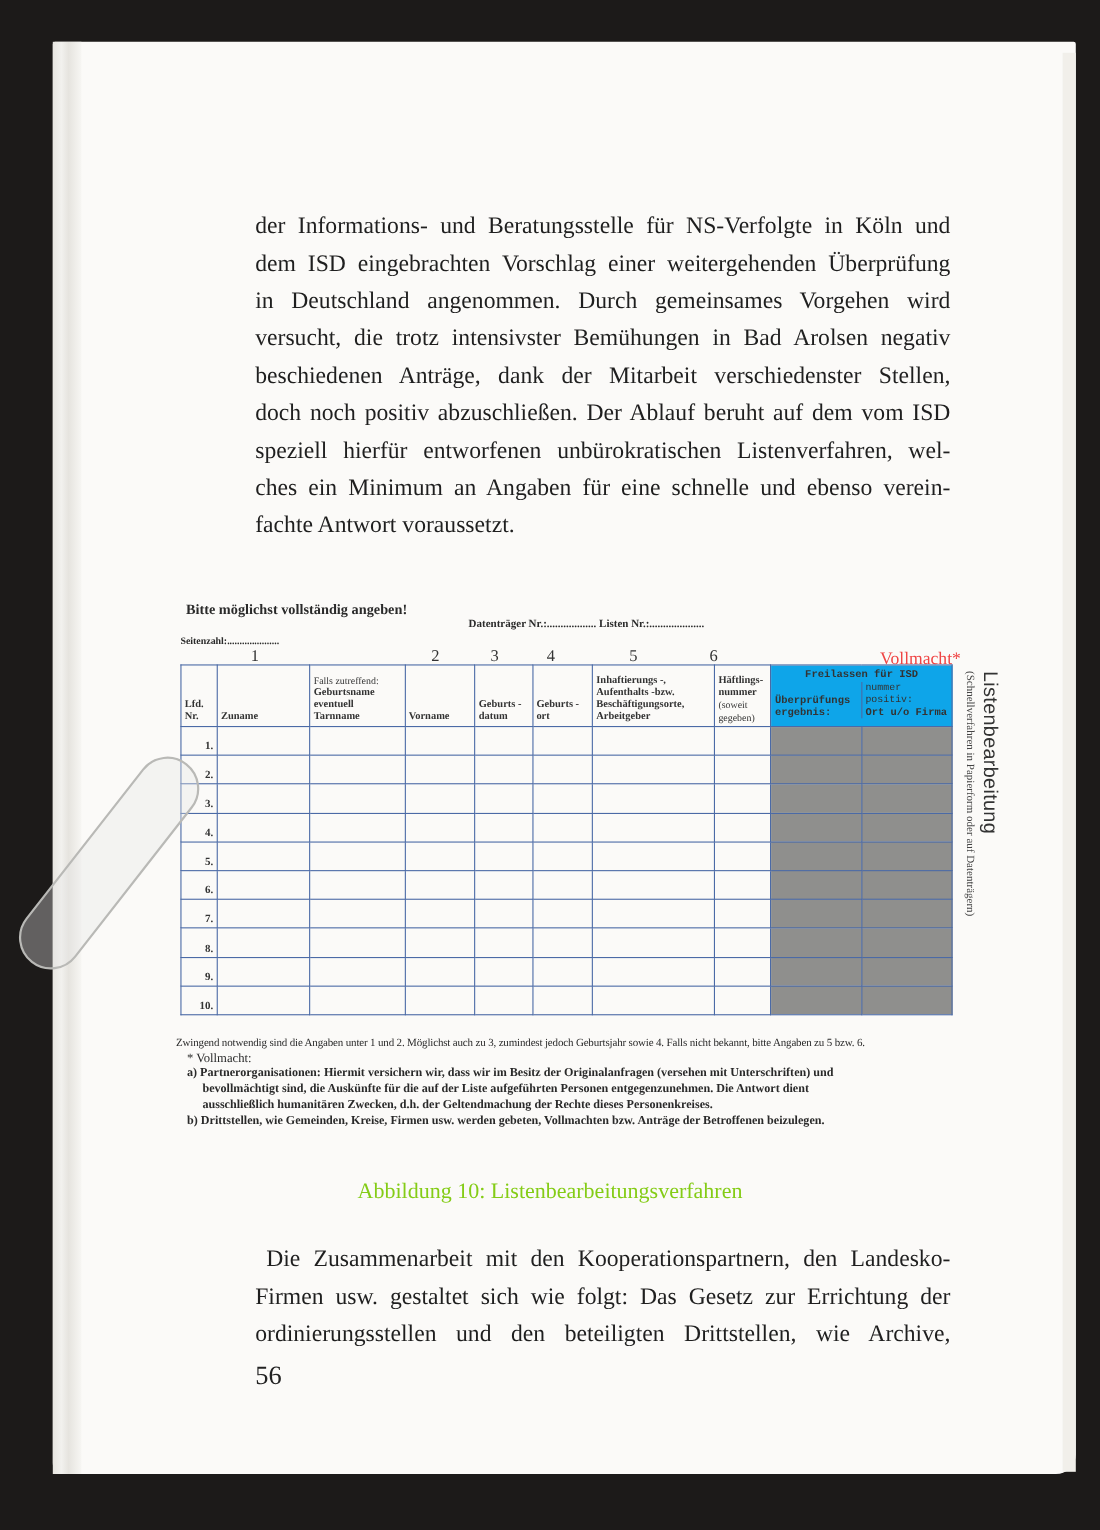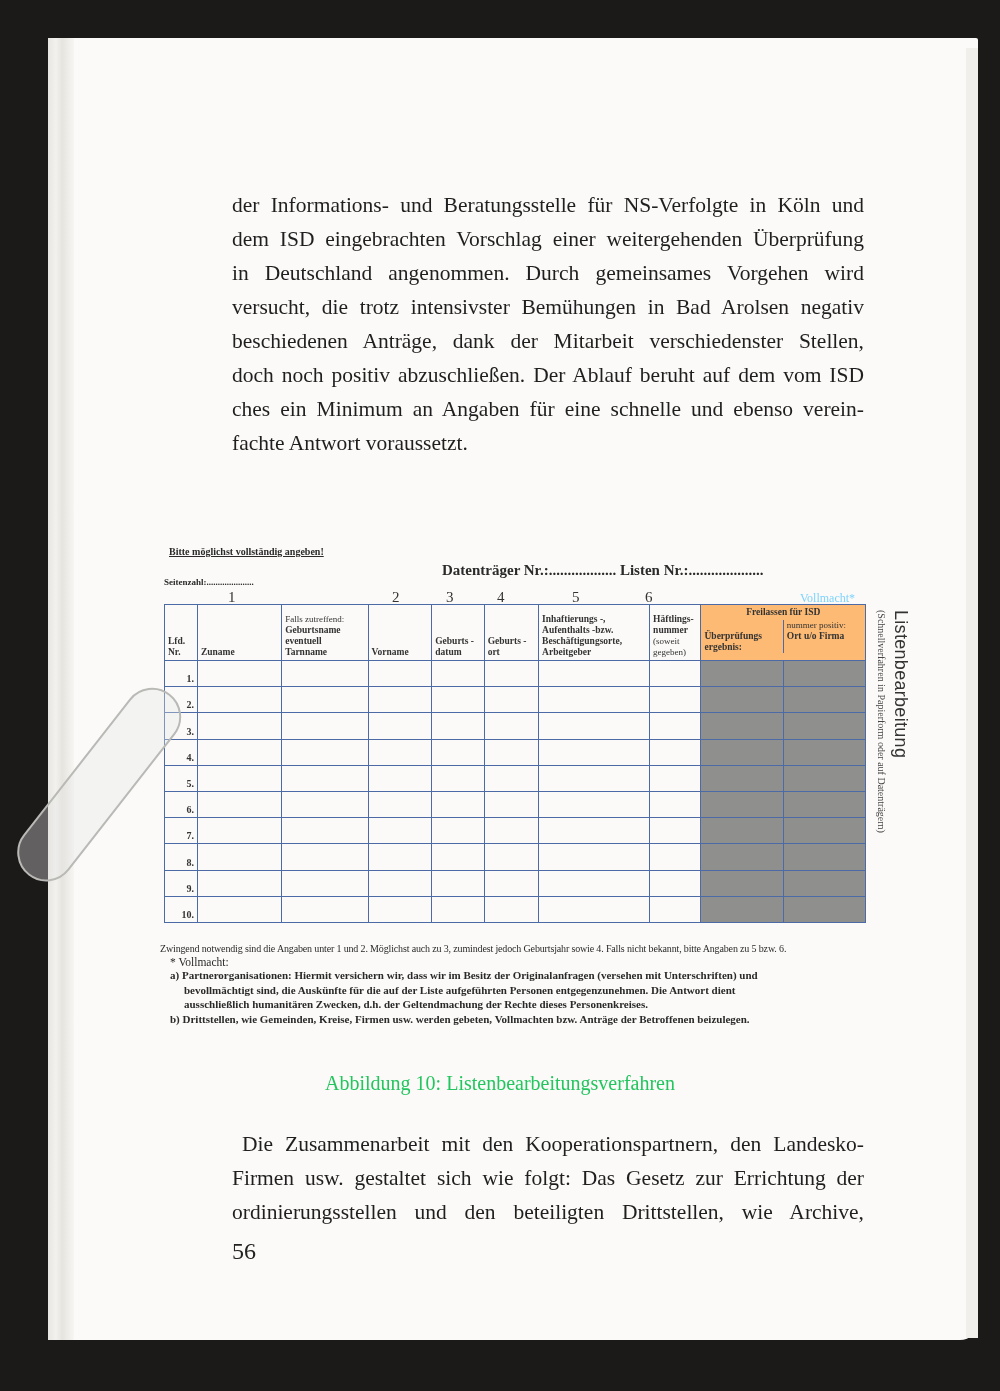--- a/index.html
+++ b/index.html
@@ -29,42 +29,42 @@
       color: #1f1f1f;
     }
     .body-text .ln { display: block; text-align: justify; text-align-last: justify; white-space: nowrap; }
     .body-text .ln.last { text-align-last: left; }
     #para1 { top: 188px; }
     #para2 { top: 1127px; }
 
     
     .figure { position: absolute; left: 160px; top: 540px; width: 730px; height: 500px; }
     .form-top { position: absolute; font-weight: bold; font-size: 10.5px; color: #2a2a2a; }
-    #form-instruction { left: 9px; top: 6px; font-size: 10px; text-decoration: underline; }
-    #form-datatraeger { left: 282px; top: 22px; font-size: 15px; }
+    #form-instruction { left: 9px; top: 6px; font-size: 13px; }
+    #form-datatraeger { left: 266px; top: 22px; font-size: 10px; }
     #form-seitenzahl { left: 4px; top: 37px; font-size: 9px; }
 
     .colnum { position: absolute; top: 49px; font-size: 15px; color: #333; }
-    #vollmacht-label { position: absolute; left: 640px; top: 51px; font-size: 12px; color: #7dd3fc; }
+    #vollmacht-label { position: absolute; left: 640px; top: 51px; font-size: 16px; color: #ef4444; }
 
     .form-table {
       position: absolute; left: 4px; top: 64px;
       border-collapse: collapse; table-layout: fixed;
       width: 702px;
     }
     .form-table th, .form-table td {
       border: 1.3px solid #4b6aa6;
       font-size: 9.5px; line-height: 11px; font-weight: bold; color: #333;
       vertical-align: bottom; text-align: left; padding: 2px 3px;
     }
     .form-table thead th { height: 56px; }
     .form-table tbody td { height: 26.2px; }
     .form-table td.num { text-align: right; font-size: 10px; padding-right: 3px; }
     .form-table .shaded { background: #8f8f8d; }
-    .form-table th.shaded-head { background: #fdba74; vertical-align: top; }
+    .form-table th.shaded-head { background: #0ea5e9; vertical-align: top; font-family: Liberation Mono, monospace; }
     .small-note { font-weight: normal; font-size: 9px; }
     .freilassen-title { text-align: center; font-size: 9.5px; }
     .sub-grid { display: flex; }
     .sub-grid > div { flex: 1; font-size: 9.5px; line-height: 11px; }
     .split-col { border-right: 1.3px solid #4b6aa6; }
 
     .side-caption {
       position: absolute; left: 880px; top: 610px; width: 40px; height: 300px;
     }
     .side-caption .title {
@@ -77,21 +77,21 @@
     }
 
     .footnote-block { position: absolute; left: 160px; top: 943px; width: 720px; color: #2a2a2a; }
     #fn-required { font-size: 10px; white-space: nowrap; letter-spacing: -0.15px; }
     #fn-vollmacht { font-size: 11.5px; margin-left: 10px; margin-top: 2px; }
     .fn-item { font-size: 11px; line-height: 14.5px; margin-left: 10px; font-weight: bold; }
     .fn-item .indent { display: block; margin-left: 14px; }
 
     #figure-caption {
       position: absolute; left: 0; width: 1000px; top: 1072px;
-      text-align: center; font-size: 20px; color: #22c55e;
+      text-align: center; font-size: 20px; color: #84cc16;
     }
     #page-number { position: absolute; left: 232px; top: 1238px; font-size: 24px; color: #222; }
 
     
     .clip {
       position: absolute; left: -60px; top: 665px; width: 230px; height: 58px;
       border: 2px solid #b9b9b6; border-radius: 30px;
       background: rgba(230,230,228,0.35);
       transform: rotate(-52deg); transform-origin: 100% 50%;
     }
@@ -103,20 +103,21 @@
 <div class="page-edge"></div>
 <div class="page-right-edge"></div>
 
 <div class="body-text" id="para1">
   <span class="ln">der Informations- und Beratungsstelle für NS-Verfolgte in Köln und</span>
   <span class="ln">dem ISD eingebrachten Vorschlag einer weitergehenden Überprüfung</span>
   <span class="ln">in Deutschland angenommen. Durch gemeinsames Vorgehen wird</span>
   <span class="ln">versucht, die trotz intensivster Bemühungen in Bad Arolsen negativ</span>
   <span class="ln">beschiedenen Anträge, dank der Mitarbeit verschiedenster Stellen,</span>
   <span class="ln">doch noch positiv abzuschließen. Der Ablauf beruht auf dem vom ISD</span>
+  <span class="ln">speziell hierfür entworfenen unbürokratischen Listenverfahren, wel-</span>
   <span class="ln">ches ein Minimum an Angaben für eine schnelle und ebenso verein-</span>
   <span class="ln last">fachte Antwort voraussetzt.</span>
 </div>
 
 <div class="figure">
   <div class="form-top" id="form-instruction">Bitte möglichst vollständig angeben!</div>
   <div class="form-top" id="form-datatraeger">Datenträger Nr.:.................. Listen Nr.:....................</div>
   <div class="form-top" id="form-seitenzahl">Seitenzahl:.....................</div>
 
   <span class="colnum" style="left:68px">1</span>

